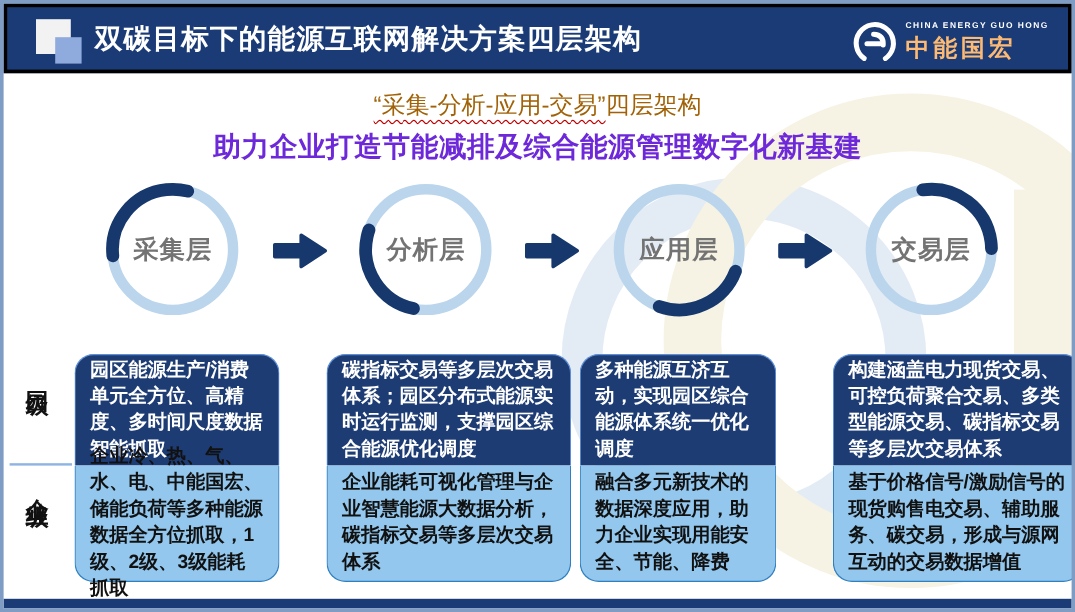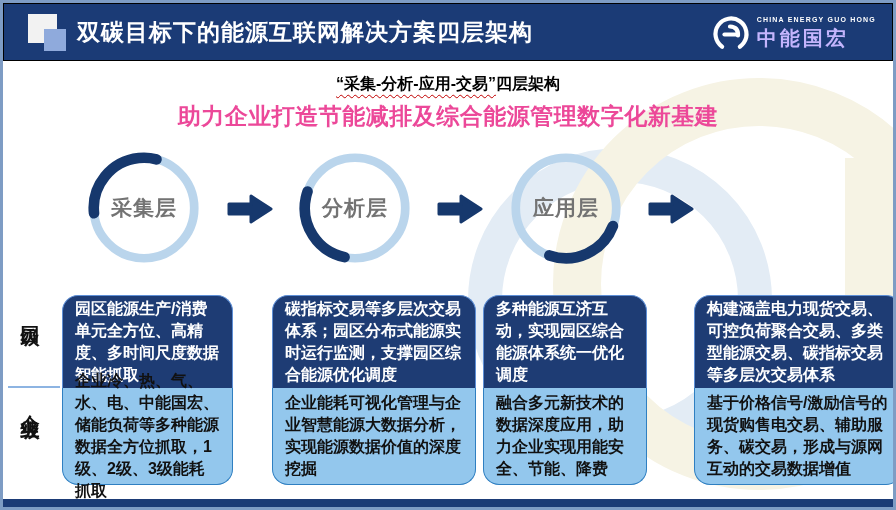--- a/index.html
+++ b/index.html
@@ -13,43 +13,43 @@
 
   
   .wm { position:absolute; z-index:0; }
   .wm-ring-cream { left:553px; top:78px; width:412px; height:412px; border-radius:50%; border:48px solid #F6F3E4; }
   .wm-ring-blue  { left:468px; top:148px; width:304px; height:304px; border-radius:50%; border:34px solid #E3ECF5; }
   .wm-bar-cream  { left:845px; top:158px; width:48px; height:262px; background:#F6F3E4; }
 
   
   .header {
     position:absolute; left:3px; top:3px; width:890px; height:58px;
-    background:#1B3B76; border:1px solid #000000; z-index:10;
+    background:#1B3B76; border:3px solid #000000; z-index:10;
     display:flex; align-items:center;
   }
   .sq-white { position:absolute; left:24px; top:10px; width:29px; height:29px; background:#F2F2F2; z-index:1; }
   .sq-blue  { position:absolute; left:40px; top:25px; width:22px; height:22px; background:#8FAADC; z-index:2; }
   .header-title {
     position:absolute; left:73px; top:0; height:100%; display:flex; align-items:center;
     color:#ffffff; font-size:23px; font-weight:800; letter-spacing:1px;
   }
   .logo { position:absolute; right:16px; top:9px; height:42px; display:flex; align-items:center; gap:6px; }
   .logo-icon { width:40px; height:40px; }
   .logo-text { display:flex; flex-direction:column; justify-content:center; }
   .logo-tagline { color:#ffffff; font-size:7px; letter-spacing:1.2px; font-weight:700; margin-bottom:2px; white-space:nowrap; }
-  .logo-name { color:#c4b5fd; font-size:20px; font-weight:800; letter-spacing:3px; white-space:nowrap; }
+  .logo-name { color:#fdba74; font-size:20px; font-weight:800; letter-spacing:3px; white-space:nowrap; }
 
   
   .intro { position:absolute; left:0; top:74px; width:896px; text-align:center; z-index:5; }
-  .intro-line1 { font-size:16px; font-weight:700; color:#000000; }
+  .intro-line1 { font-size:20px; font-weight:400; color:#a16207; }
   .intro-line1 .quoted {
     text-decoration:underline; text-decoration-style:wavy;
     text-decoration-color:#C00000; text-decoration-thickness:1px; text-underline-offset:5px;
   }
-  .intro-line2 { font-size:23px; font-weight:800; color:#ec4899; margin-top:6px; letter-spacing:0.5px; }
+  .intro-line2 { font-size:23px; font-weight:800; color:#6d28d9; margin-top:6px; letter-spacing:0.5px; }
 
   
   .layer { position:absolute; top:151px; width:114px; height:114px; z-index:5; }
   .layer svg { position:absolute; inset:0; }
   .layer-label {
     position:absolute; inset:0; display:flex; align-items:center; justify-content:center;
     font-size:21px; font-weight:800; color:#737373; letter-spacing:1px;
   }
   .l1 { left:87px; } .l2 { left:298px; } .l3 { left:509px; } .l4 { left:719px; }
 
@@ -128,20 +128,27 @@
     </svg>
     <div class="layer-label">应用层</div>
   </div>
   <div class="layer l2">
     <svg viewBox="0 0 118 118">
       <circle cx="59" cy="59" r="52" fill="none" stroke="#BAD5EC" stroke-width="9"></circle>
       <circle cx="59" cy="59" r="52" fill="none" stroke="#16386D" stroke-width="11" stroke-linecap="round" stroke-dasharray="88 327" transform="rotate(102 59 59)"></circle>
     </svg>
     <div class="layer-label">分析层</div>
   </div>
+  <div class="layer l4">
+    <svg viewBox="0 0 118 118">
+      <circle cx="59" cy="59" r="52" fill="none" stroke="#BAD5EC" stroke-width="9"></circle>
+      <circle cx="59" cy="59" r="52" fill="none" stroke="#16386D" stroke-width="11" stroke-linecap="round" stroke-dasharray="88 327" transform="rotate(262 59 59)"></circle>
+    </svg>
+    <div class="layer-label">交易层</div>
+  </div>
 
   <svg class="arrow a1" viewBox="0 0 46 34">
     <polygon points="2,12 24,12 24,4 44,17 24,30 24,22 2,22" fill="#16386D" stroke="#16386D" stroke-width="3" stroke-linejoin="round"></polygon>
   </svg>
   <svg class="arrow a2" viewBox="0 0 46 34">
     <polygon points="2,12 24,12 24,4 44,17 24,30 24,22 2,22" fill="#16386D" stroke="#16386D" stroke-width="3" stroke-linejoin="round"></polygon>
   </svg>
   <svg class="arrow a3" viewBox="0 0 46 34">
     <polygon points="2,12 24,12 24,4 44,17 24,30 24,22 2,22" fill="#16386D" stroke="#16386D" stroke-width="3" stroke-linejoin="round"></polygon>
   </svg>
@@ -163,21 +170,21 @@
     <div class="box c4">
       <div class="box-text">构建涵盖电力现货交易、可控负荷聚合交易、多类型能源交易、碳指标交易等多层次交易体系</div>
     </div>
   </div>
 
   <div class="row-ent">
     <div class="box c1">
       <div class="box-text">企业冷、热、气、水、电、中能国宏、储能负荷等多种能源数据全方位抓取，1级、2级、3级能耗抓取</div>
     </div>
     <div class="box c2">
-      <div class="box-text">企业能耗可视化管理与企业智慧能源大数据分析，实现能源数据价值的深度挖掘</div>
+      <div class="box-text">企业能耗可视化管理与企业智慧能源大数据分析，碳指标交易等多层次交易体系</div>
     </div>
     <div class="box c3">
       <div class="box-text">融合多元新技术的数据深度应用，助力企业实现用能安全、节能、降费</div>
     </div>
     <div class="box c4">
       <div class="box-text">基于价格信号/激励信号的现货购售电交易、辅助服务、碳交易，形成与源网互动的交易数据增值</div>
     </div>
   </div>
 
   <div class="bottom-bar"></div>

